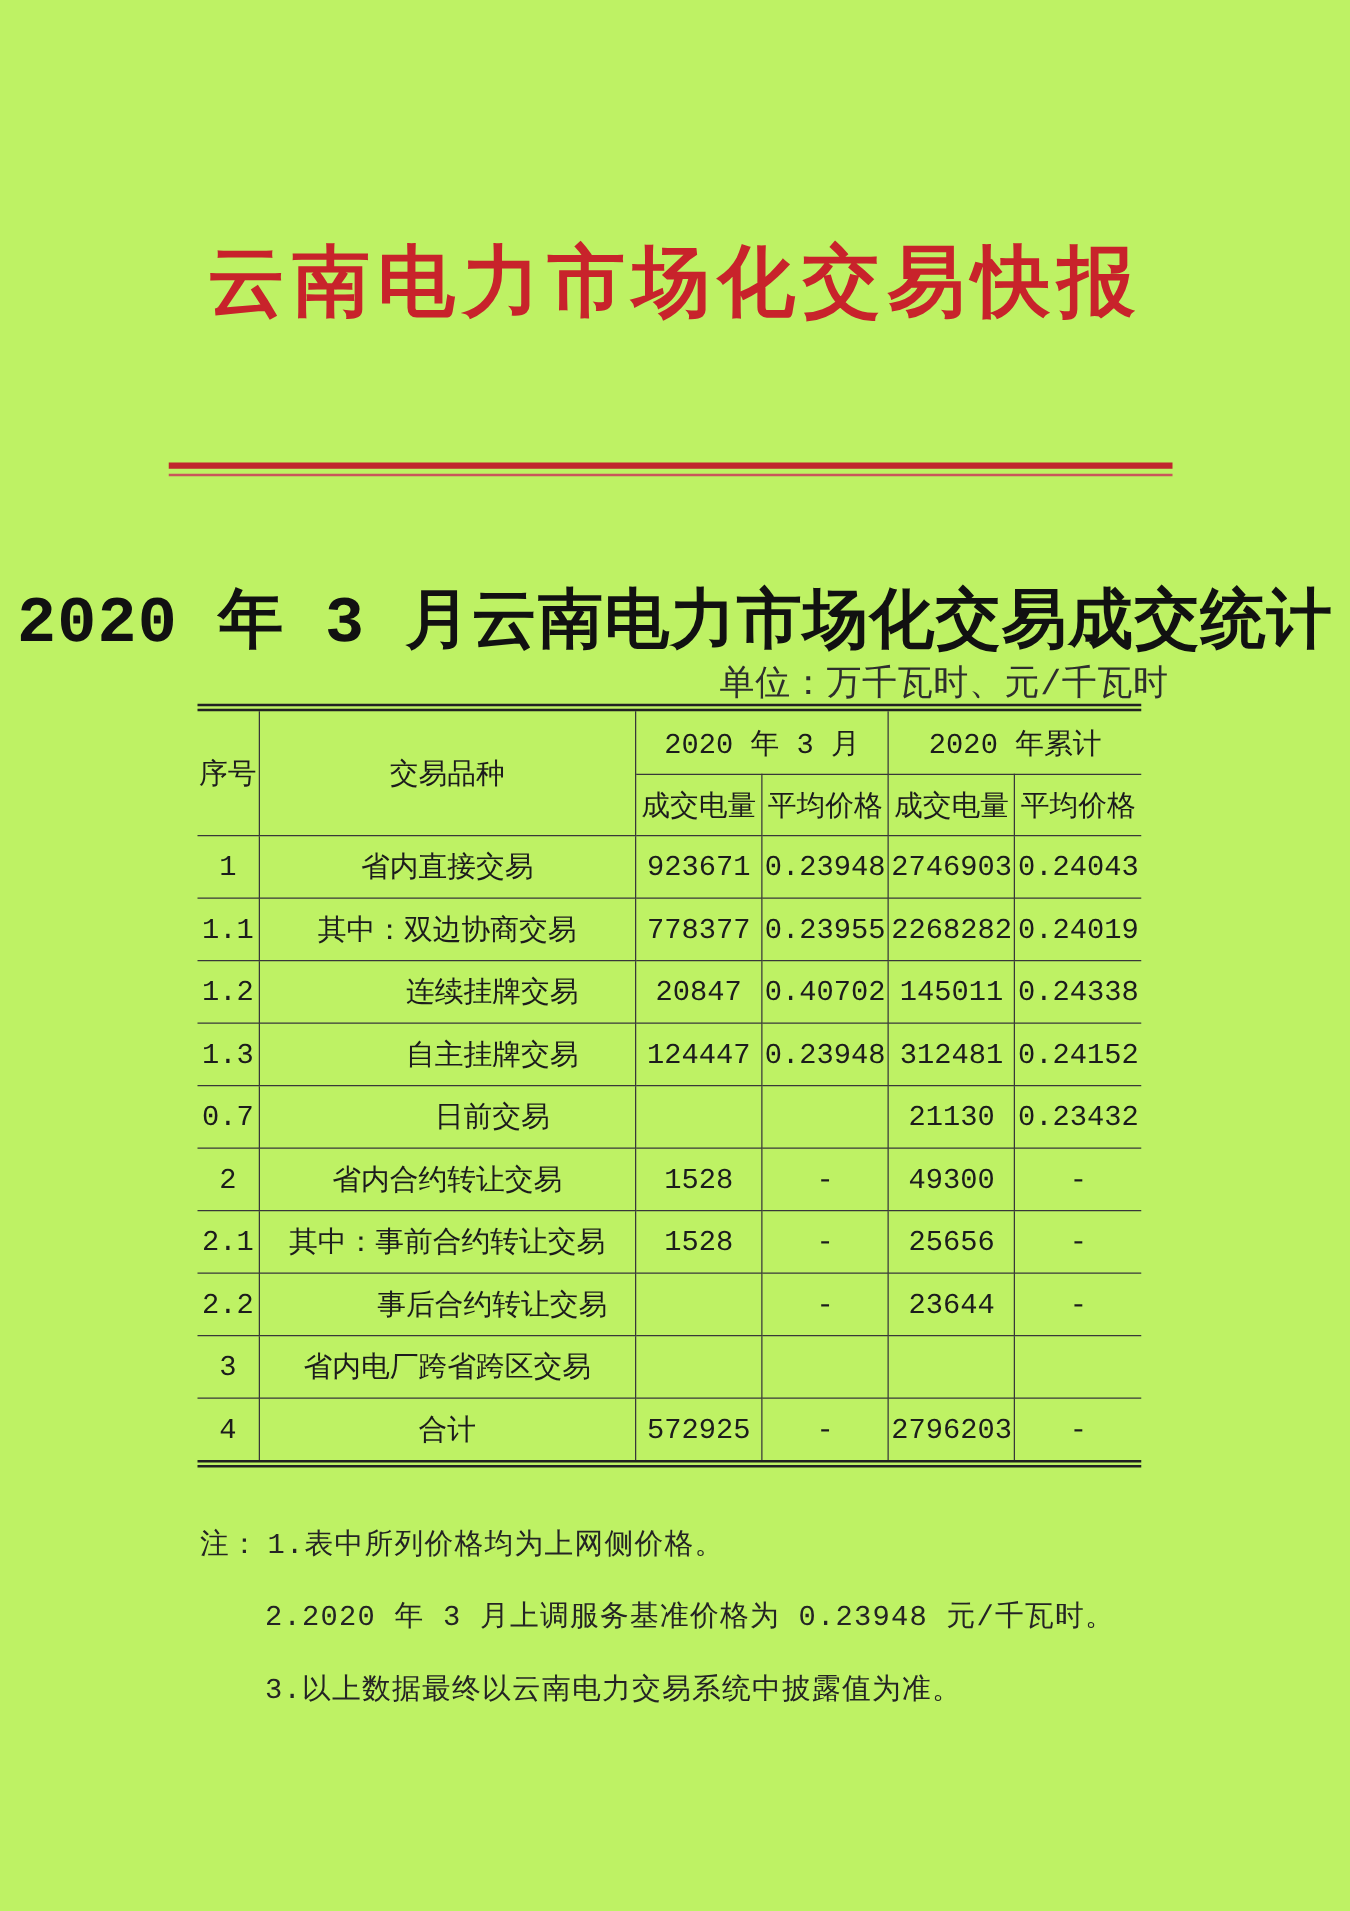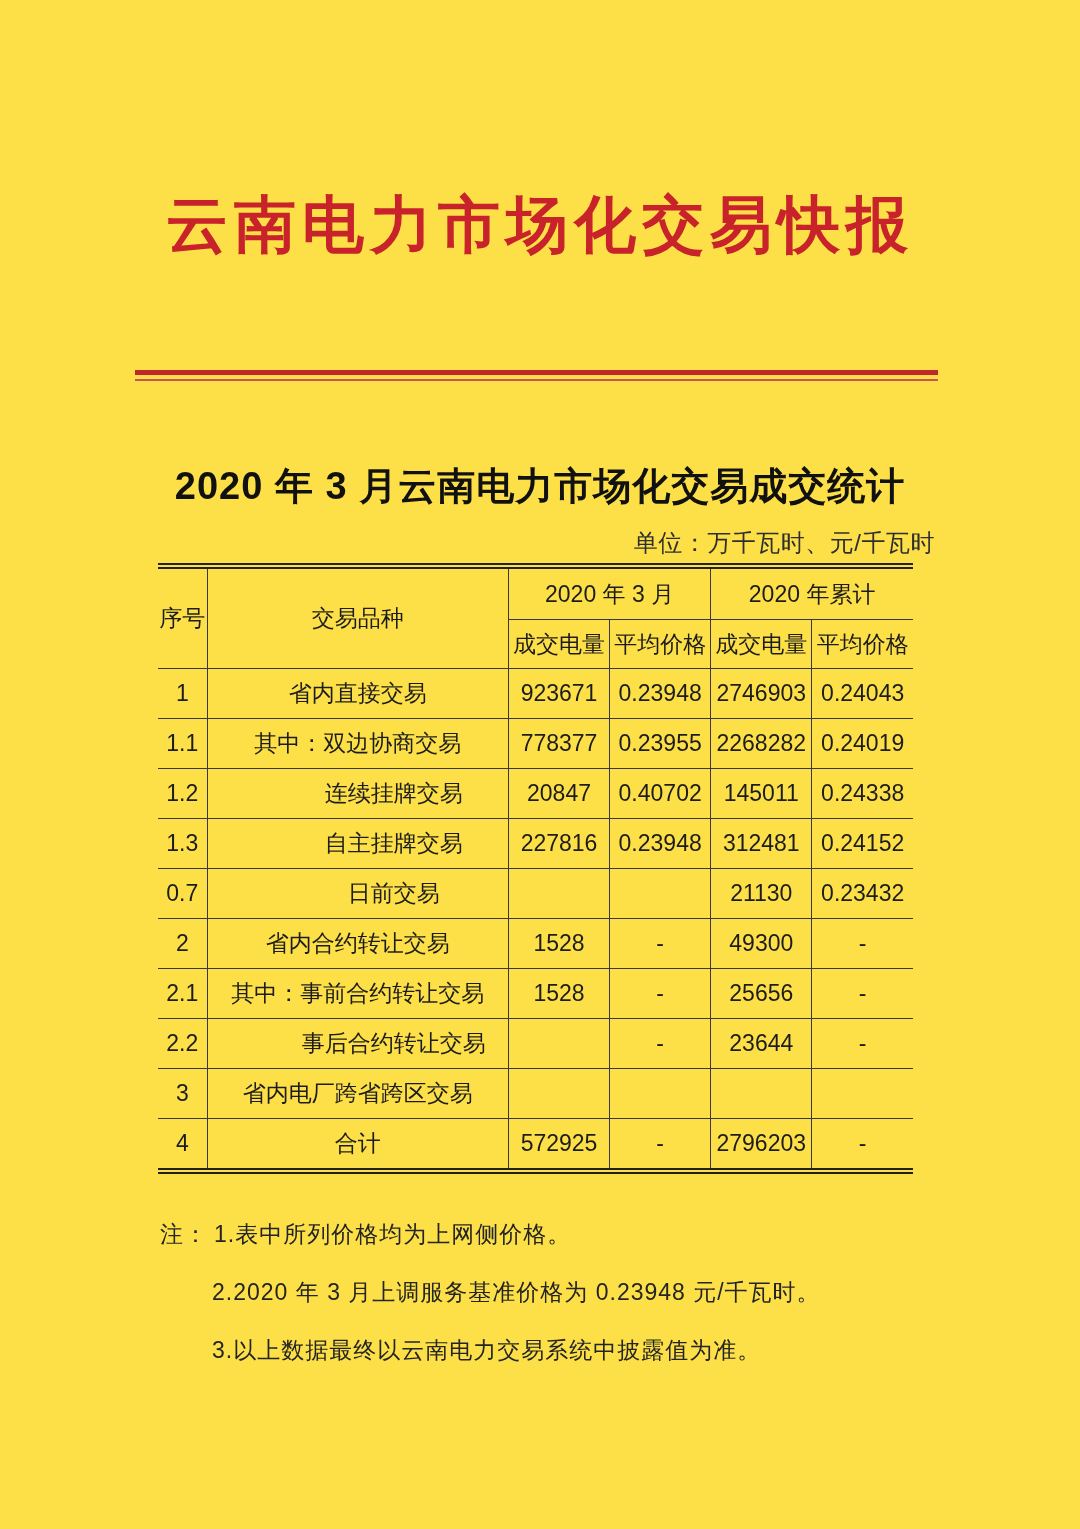--- a/index.html
+++ b/index.html
@@ -1,21 +1,21 @@
 <!DOCTYPE html>
 <html><head>
 <meta charset="utf-8">
 <style>
   html,body { margin:0; padding:0; background:#e9e9ec; }
   .page {
     position:relative;
     width:1080px; height:1529px;
     margin:0 auto;
-    background:#fde047;
-    font-family:Liberation Sans, sans-serif;
+    background:#bef264;
+    font-family:Liberation Mono, monospace;
     color:#1c1c1c;
     overflow:hidden;
   }
 
   
   .doc-title {
     position:absolute; top:183px; left:0; right:0;
     text-align:center;
     font-size:62px; font-weight:bold;
     letter-spacing:6px;
@@ -31,27 +31,27 @@
   .issue-date { letter-spacing:1px; }
 
   .red-rule { position:absolute; top:370px; left:135px; width:803px; }
   .red-rule .thick { height:5px; background:#c0272d; }
   .red-rule .thin  { height:2px; background:#c9555b; margin-top:4px; }
 
   
   .report-title {
     position:absolute; top:461px; left:0; right:0;
     text-align:center;
-    font-size:38px; font-weight:bold; color:#111;
+    font-size:52px; font-weight:bold; color:#111;
     letter-spacing:1px;
     white-space:nowrap;
   }
   .unit-note {
     position:absolute; top:527px; right:145px;
-    font-size:24px; color:#2e2e2e; letter-spacing:0.5px;
+    font-size:28px; color:#2e2e2e; letter-spacing:0.5px;
   }
 
   
   .table-wrap {
     position:absolute; top:563px; left:158px; width:755px;
     border-top:6px double #222;
     border-bottom:6px double #222;
   }
   table.stats {
     width:100%;
@@ -153,21 +153,21 @@
           <td>1.2</td>
           <td class="name">连续挂牌交易</td>
           <td>20847</td>
           <td>0.40702</td>
           <td>145011</td>
           <td>0.24338</td>
         </tr>
         <tr class="indent">
           <td>1.3</td>
           <td class="name">自主挂牌交易</td>
-          <td>227816</td>
+          <td>124447</td>
           <td>0.23948</td>
           <td>312481</td>
           <td>0.24152</td>
         </tr>
         <tr class="indent">
           <td>0.7</td>
           <td class="name">日前交易</td>
           <td></td>
           <td></td>
           <td>21130</td>

